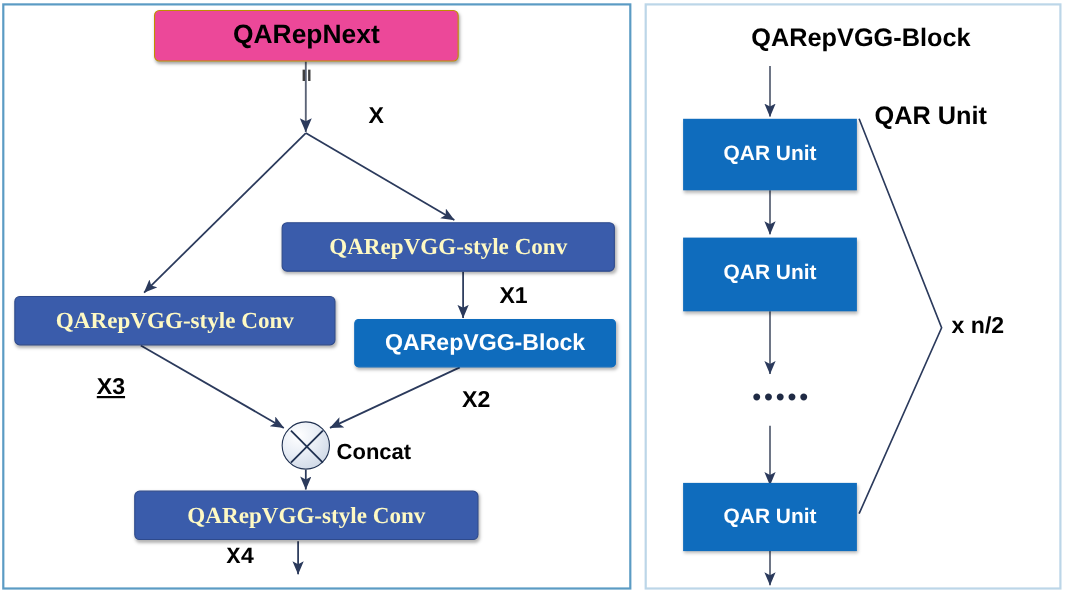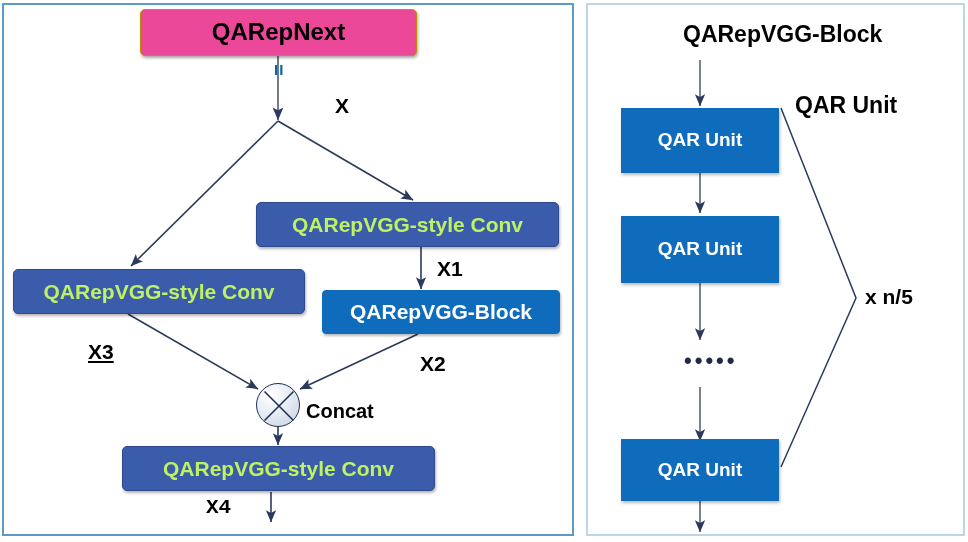--- a/index.html
+++ b/index.html
@@ -57,23 +57,24 @@
     border: 1px solid #bf8f00;
     border-radius: 5px;
     color: #000000;
     font-size: 24px;
     box-shadow: 1px 2px 3px rgba(0,0,0,0.35);
   }
   .node-indigo {
     background: #3a5cab;
     border: 1px solid #2e4a8c;
     border-radius: 5px;
-    color: #bef264;
+    color: #fef9c3;
     font-size: 21px;
     box-shadow: 1px 2px 3px rgba(0,0,0,0.3);
+    font-family: Liberation Serif, serif;
   }
   .node-azure {
     background: #0f6cbd;
     border: 1px solid #0f6cbd;
     border-radius: 4px;
     color: #ffffff;
     font-size: 21px;
     box-shadow: 1px 2px 3px rgba(0,0,0,0.28);
   }
   .node-azure-sq {
@@ -99,21 +100,21 @@
     height: 44px;
     border-radius: 50%;
     background: radial-gradient(circle at 34% 28%, #ffffff 0%, #e9eef6 42%, #c4cfdf 100%);
     border: 1.6px solid #1f3050;
     box-sizing: border-box;
   }
   .par-mark {
     position: absolute;
     font-size: 15px;
     font-weight: bold;
-    color: #0369a1;
+    color: #404040;
     letter-spacing: 1px;
   }
   .ellipsis-dots {
     position: absolute;
     font-size: 22px;
     font-weight: bold;
     color: #1f2a44;
     letter-spacing: 3px;
     line-height: 1;
   }
@@ -166,21 +167,21 @@
   </div>
 
   <div class="par-mark" style="left:274px; top:61px;">II</div>
 
   <div class="plain-label lbl-var" style="left:335px; top:94px;">X</div>
 
   <div class="node node-indigo" style="left:256px; top:202px; width:303px; height:45px;">
     <span>QARepVGG-style Conv</span>
   </div>
 
-  <div class="plain-label lbl-var" style="left:437px; top:257px;">X1</div>
+  <div class="plain-label lbl-var" style="left:454px; top:257px;">X1</div>
 
   <div class="node node-indigo" style="left:13px; top:269px; width:292px; height:45px;">
     <span>QARepVGG-style Conv</span>
   </div>
 
   <div class="node node-azure" style="left:322px; top:290px; width:238px; height:44px;">
     <span>QARepVGG-Block</span>
   </div>
 
   <div class="plain-label lbl-var" style="left:88px; top:340px;text-decoration:underline;">X3</div>
@@ -213,15 +214,15 @@
   <div class="node node-azure-sq" style="left:621px; top:216px; width:158px; height:67px;">
     <span>QAR Unit</span>
   </div>
 
   <div class="ellipsis-dots" style="left:684px; top:350px;">•••••</div>
 
   <div class="node node-azure-sq" style="left:621px; top:439px; width:158px; height:62px;">
     <span>QAR Unit</span>
   </div>
 
-  <div class="plain-label lbl-var" style="left:865px; top:285px;">x n/5</div>
+  <div class="plain-label lbl-var" style="left:865px; top:285px;">x n/2</div>
 
 </div>
 
 </body></html>

